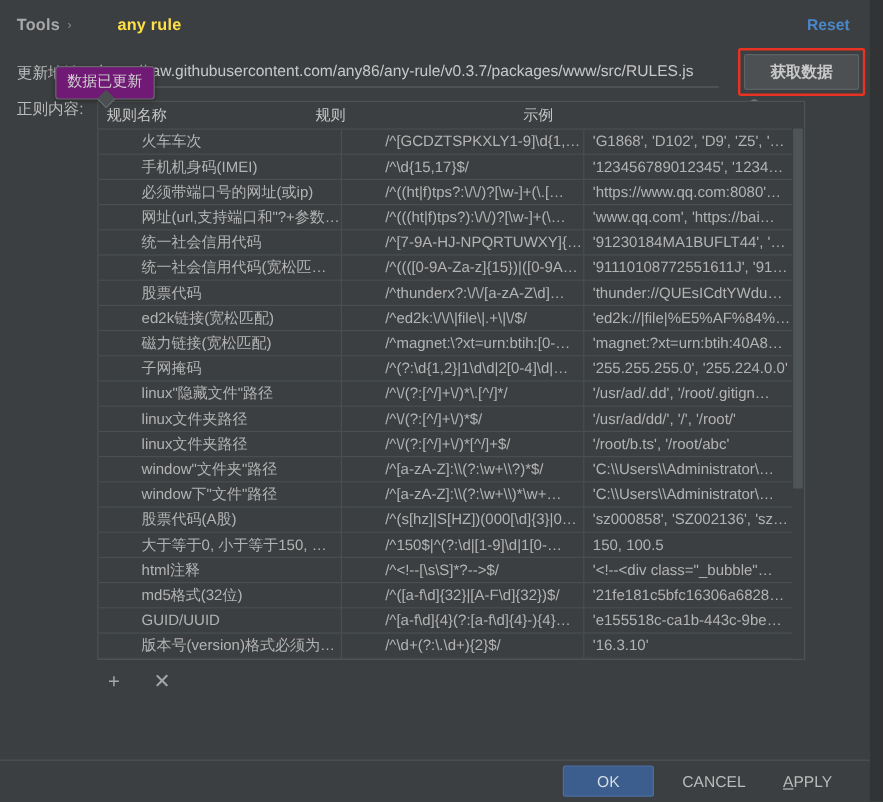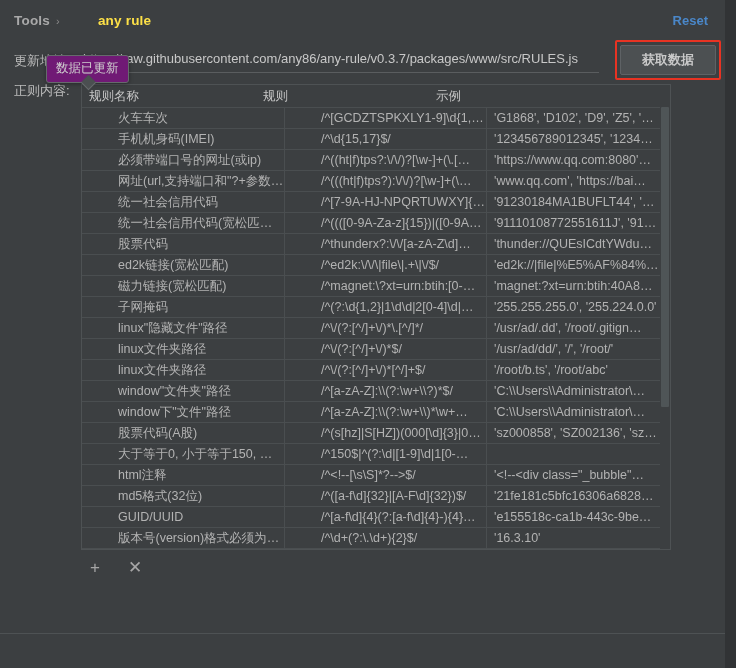--- a/index.html
+++ b/index.html
@@ -328,20 +328,21 @@
           <div class="td c3">'C:\\Users\\Administrator\…</div>
         </div>
         <div class="trow">
           <div class="td c1">股票代码(A股)</div>
           <div class="td c2">/^(s[hz]|S[HZ])(000[\d]{3}|0…</div>
           <div class="td c3">'sz000858', 'SZ002136', 'sz…</div>
         </div>
         <div class="trow">
           <div class="td c1">大于等于0, 小于等于150, 支…</div>
           <div class="td c2">/^150$|^(?:\d|[1-9]\d|1[0-…</div>
+          <div class="td c3">150, 100.5</div>
         </div>
         <div class="trow">
           <div class="td c1">html注释</div>
           <div class="td c2">/^&lt;!--[\s\S]*?--&gt;$/</div>
           <div class="td c3">'&lt;!--&lt;div class="_bubble"…</div>
         </div>
         <div class="trow">
           <div class="td c1">md5格式(32位)</div>
           <div class="td c2">/^([a-f\d]{32}|[A-F\d]{32})$/</div>
           <div class="td c3">'21fe181c5bfc16306a6828…</div>
@@ -366,14 +367,22 @@
       <div class="tbl-scroll-thumb"></div>
     </div>
   </div>
 
   <div class="row-tools">
     <div class="tool-btn">+</div>
     <div class="tool-btn">✕</div>
   </div>
 
   <div class="bottom-sep"></div>
+  <div class="bottom-bar">
+    <div class="btn-ok">OK</div>
+    <div class="btn-flat">CANCEL</div>
+    <div class="btn-flat">
+        <span class="mn">A</span>
+        <span>PPLY</span>
+      </div>
+  </div>
 
 </div>
 
 </body></html>

